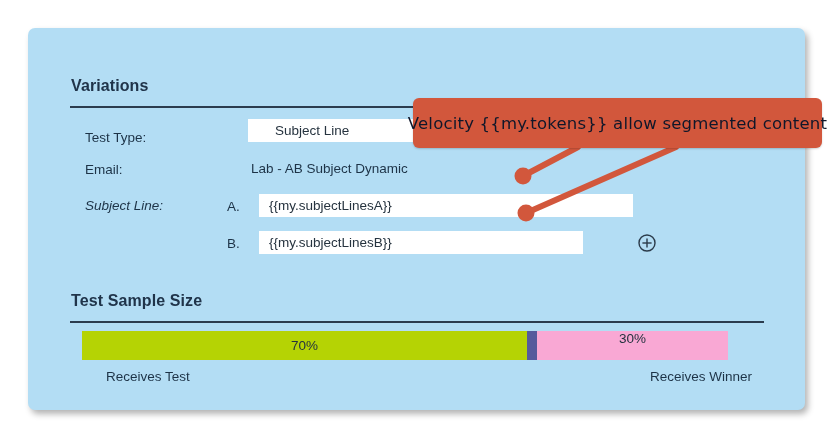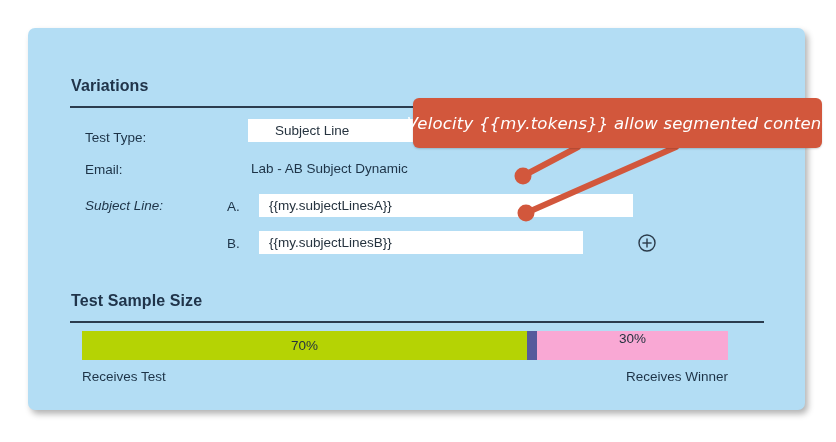--- a/index.html
+++ b/index.html
@@ -140,20 +140,21 @@
   .portion-pct {
     font-size: 13.5px;
     color: #24323f;
   }
   .portion-caption {
     position: absolute;
     top: 341px;
     font-size: 13.5px;
     color: #1d3347;
     white-space: nowrap;
+    margin-left: 24px;
   }
   #receives-test-caption   { left: 54px; }
   #receives-winner-caption { left: 700px; transform: translateX(-100%); }
 
   
   #annotation-layer {
     position: absolute;
     left: 0;
     top: 0;
     width: 836px;
@@ -167,24 +168,23 @@
     width: 409px;
     height: 50px;
     background: #d2573c;
     border-radius: 6px;
     display: flex;
     align-items: center;
     justify-content: center;
     box-shadow: 0 1px 2px rgba(0,0,0,0.18);
   }
   #callout-text {
-    color: #ffffff;
+    color: #0f172a;
     font-size: 16.5px;
     font-family: "DejaVu Sans", sans-serif;
-    font-style: italic;
     letter-spacing: 0.2px;
     white-space: nowrap;
     text-align: left;
   }
 </style>
 </head>
 <body>
 
 <div id="ab-test-panel">
 

